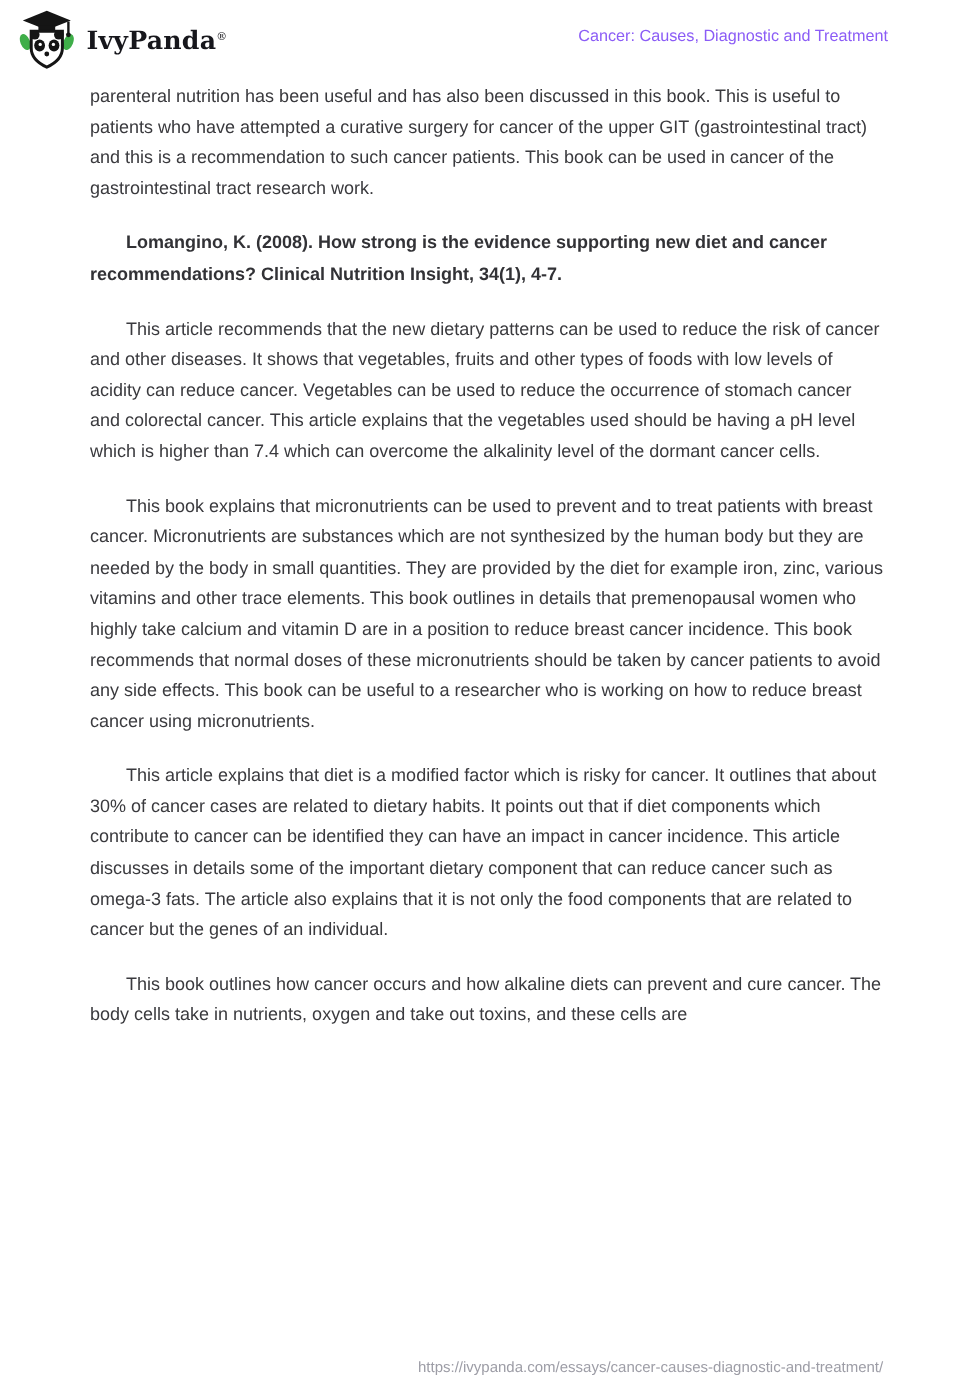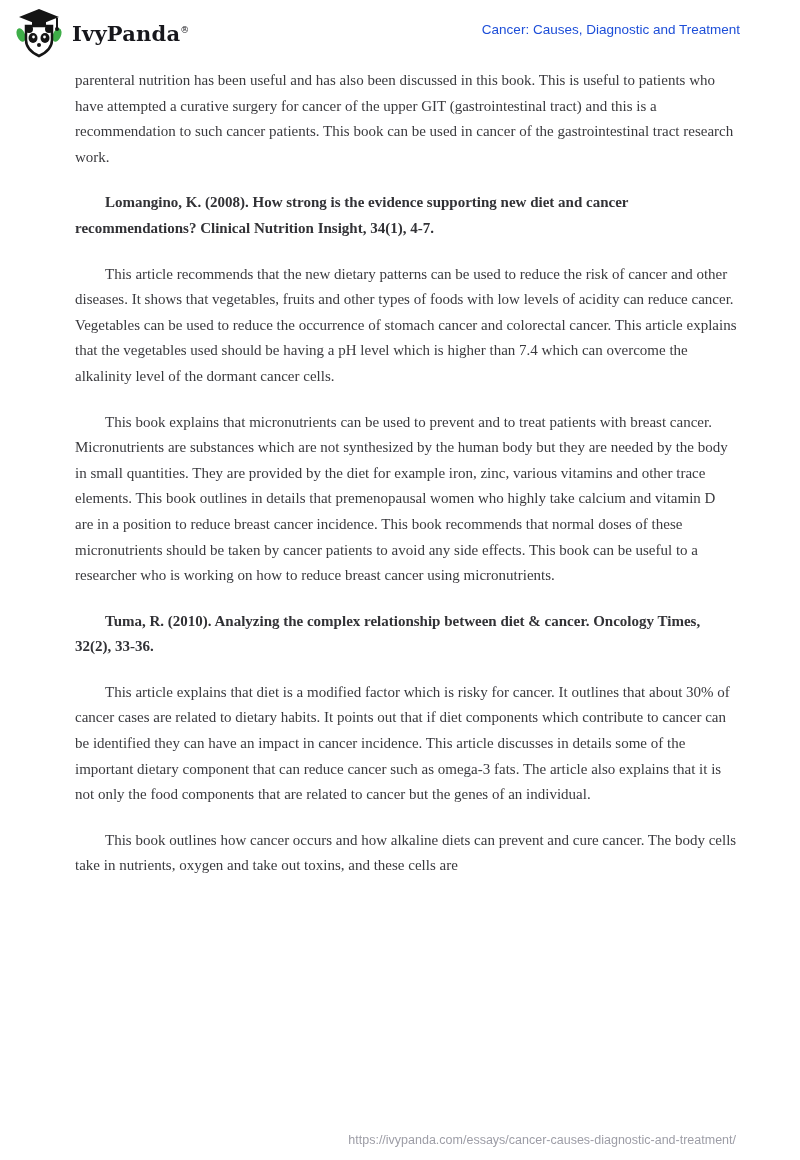--- a/index.html
+++ b/index.html
@@ -20,22 +20,22 @@
   }
   .brand { display: flex; align-items: center; gap: 10px; }
   .brand-text {
     font-family: "DejaVu Serif", "Liberation Serif", serif;
     font-weight: 700;
     font-size: 21px;
     color: #17171c;
     letter-spacing: 0.2px;
   }
   .brand-text sup { font-size: 9px; font-weight: 400; }
-  .doc-title { margin-top: 14px; font-size: 13.5px; color: #1d4ed8; }
-  .content { padding: 10px 37px 0 75px; font-family: Liberation Serif, serif; }
+  .doc-title { margin-top: 14px; font-size: 13.5px; color: #8b5cf6; }
+  .content { padding: 10px 37px 0 75px; }
   .content p {
     margin: 0 0 17px 0;
     font-size: 15px;
     line-height: 25.6px;
     color: #3a3a3e;
   }
   .content p.citation { font-weight: 700; color: #323236; }
   .content p.indent { text-indent: 30px; margin-top: 20px; }
   .footer { position: absolute; right: 38px; bottom: 12px; }
   .url { font-size: 12.5px; color: #9d9da6; text-decoration: none; }
@@ -68,21 +68,20 @@
       <span class="brand-text"><span>IvyPanda</span><sup>®</sup></span>
     </div>
     <div class="doc-title">Cancer: Causes, Diagnostic and Treatment</div>
   </div>
 
   <div class="content" id="content">
       <p class="body">parenteral nutrition has been useful and has also been discussed in this book. This is useful to patients who have attempted a curative surgery for cancer of the upper GIT (gastrointestinal tract) and this is a recommendation to such cancer patients. This book can be used in cancer of the gastrointestinal tract research work.</p>
       <p class="citation indent">Lomangino, K. (2008). How strong is the evidence supporting new diet and cancer recommendations? Clinical Nutrition Insight, 34(1), 4-7.</p>
       <p class="body indent">This article recommends that the new dietary patterns can be used to reduce the risk of cancer and other diseases. It shows that vegetables, fruits and other types of foods with low levels of acidity can reduce cancer. Vegetables can be used to reduce the occurrence of stomach cancer and colorectal cancer. This article explains that the vegetables used should be having a pH level which is higher than 7.4 which can overcome the alkalinity level of the dormant cancer cells.</p>
       <p class="body indent">This book explains that micronutrients can be used to prevent and to treat patients with breast cancer. Micronutrients are substances which are not synthesized by the human body but they are needed by the body in small quantities. They are provided by the diet for example iron, zinc, various vitamins and other trace elements. This book outlines in details that premenopausal women who highly take calcium and vitamin D are in a position to reduce breast cancer incidence. This book recommends that normal doses of these micronutrients should be taken by cancer patients to avoid any side effects. This book can be useful to a researcher who is working on how to reduce breast cancer using micronutrients.</p>
-      <p class="citation indent">Tuma, R. (2010). Analyzing the complex relationship between diet &amp; cancer. Oncology Times, 32(2), 33-36.</p>
       <p class="body indent">This article explains that diet is a modified factor which is risky for cancer. It outlines that about 30% of cancer cases are related to dietary habits. It points out that if diet components which contribute to cancer can be identified they can have an impact in cancer incidence. This article discusses in details some of the important dietary component that can reduce cancer such as omega-3 fats. The article also explains that it is not only the food components that are related to cancer but the genes of an individual.</p>
       <p class="body indent">This book outlines how cancer occurs and how alkaline diets can prevent and cure cancer. The body cells take in nutrients, oxygen and take out toxins, and these cells are</p>
     </div>
 
   <div class="footer">
     <a class="url" href="#">https://ivypanda.com/essays/cancer-causes-diagnostic-and-treatment/</a>
   </div>
 
 </div>
 

